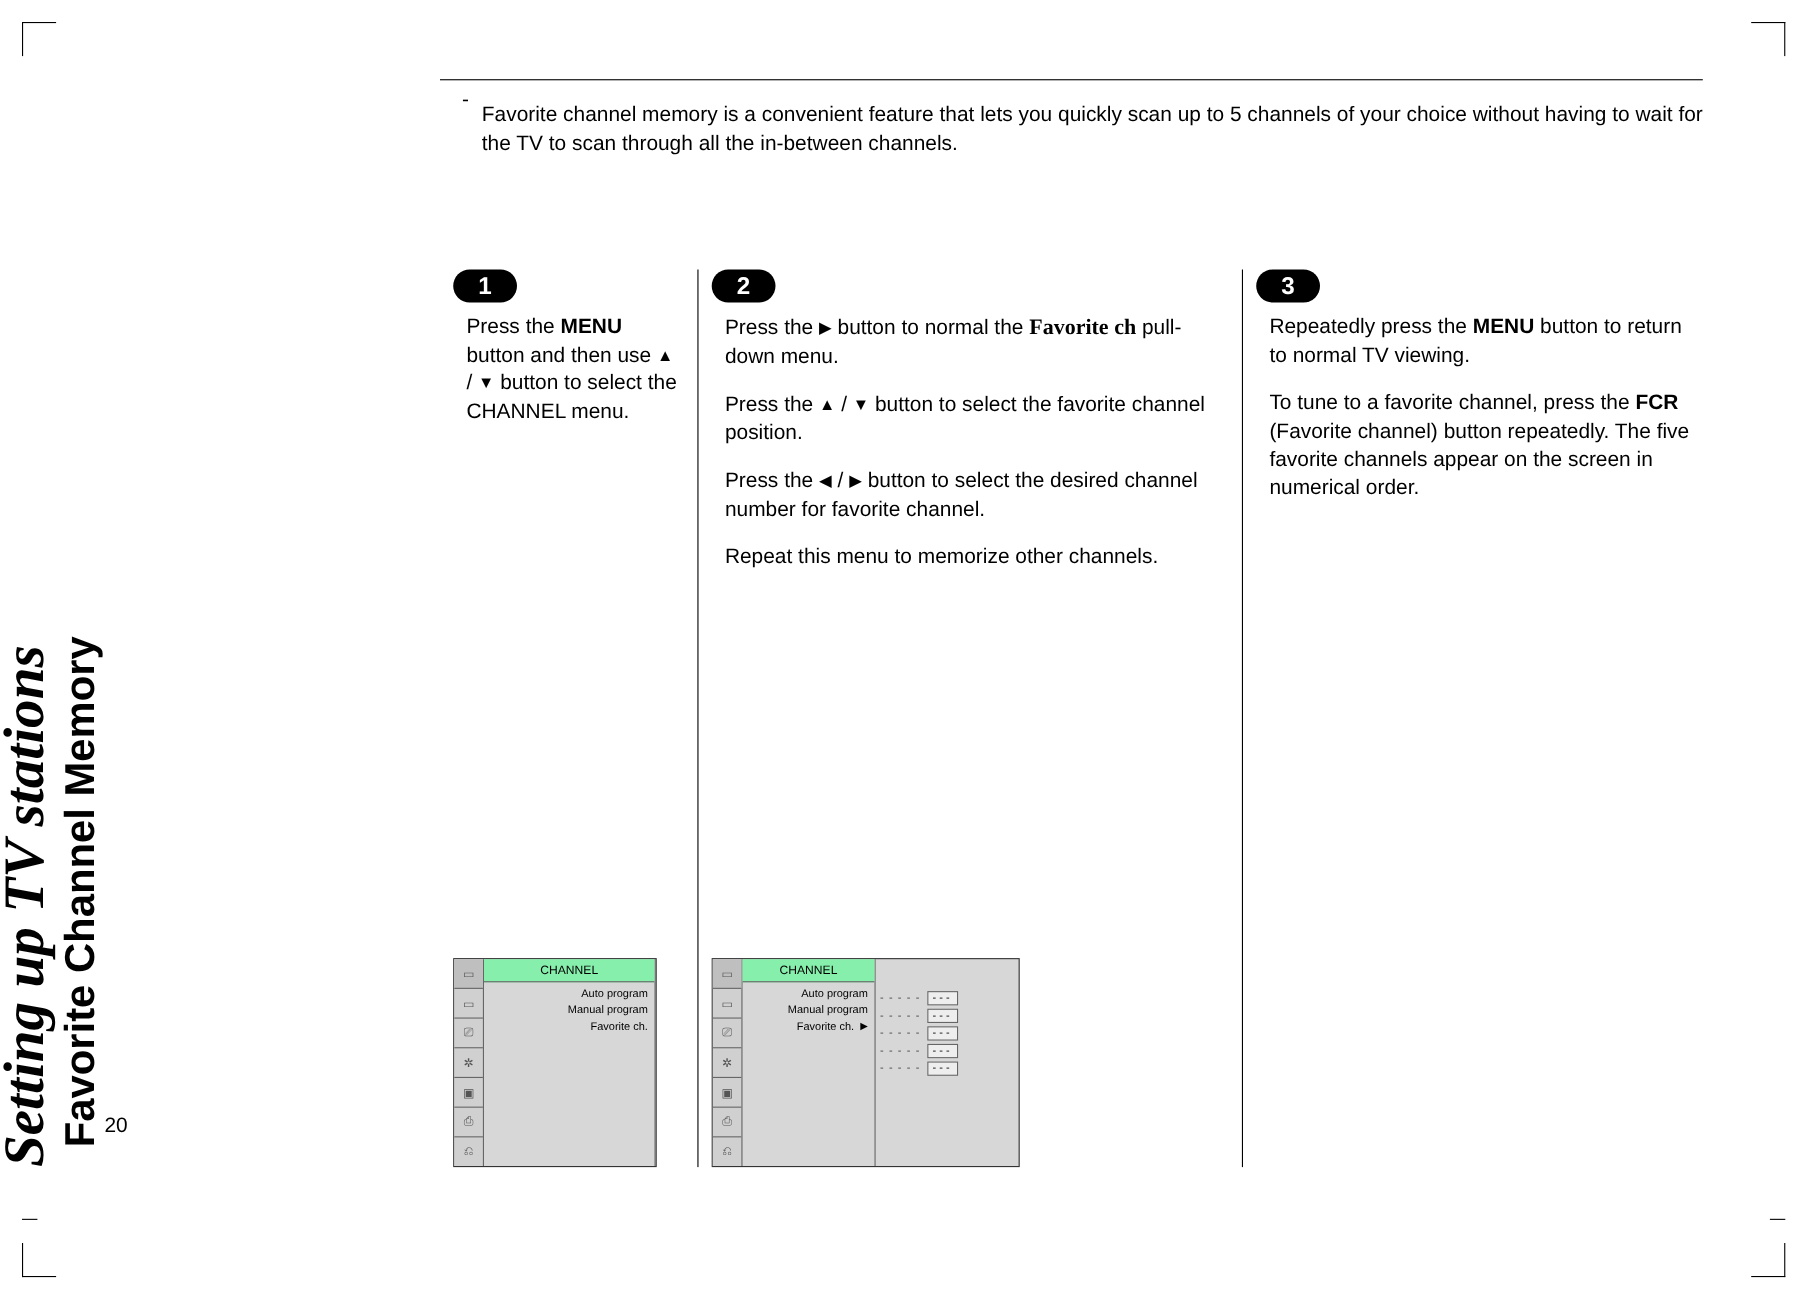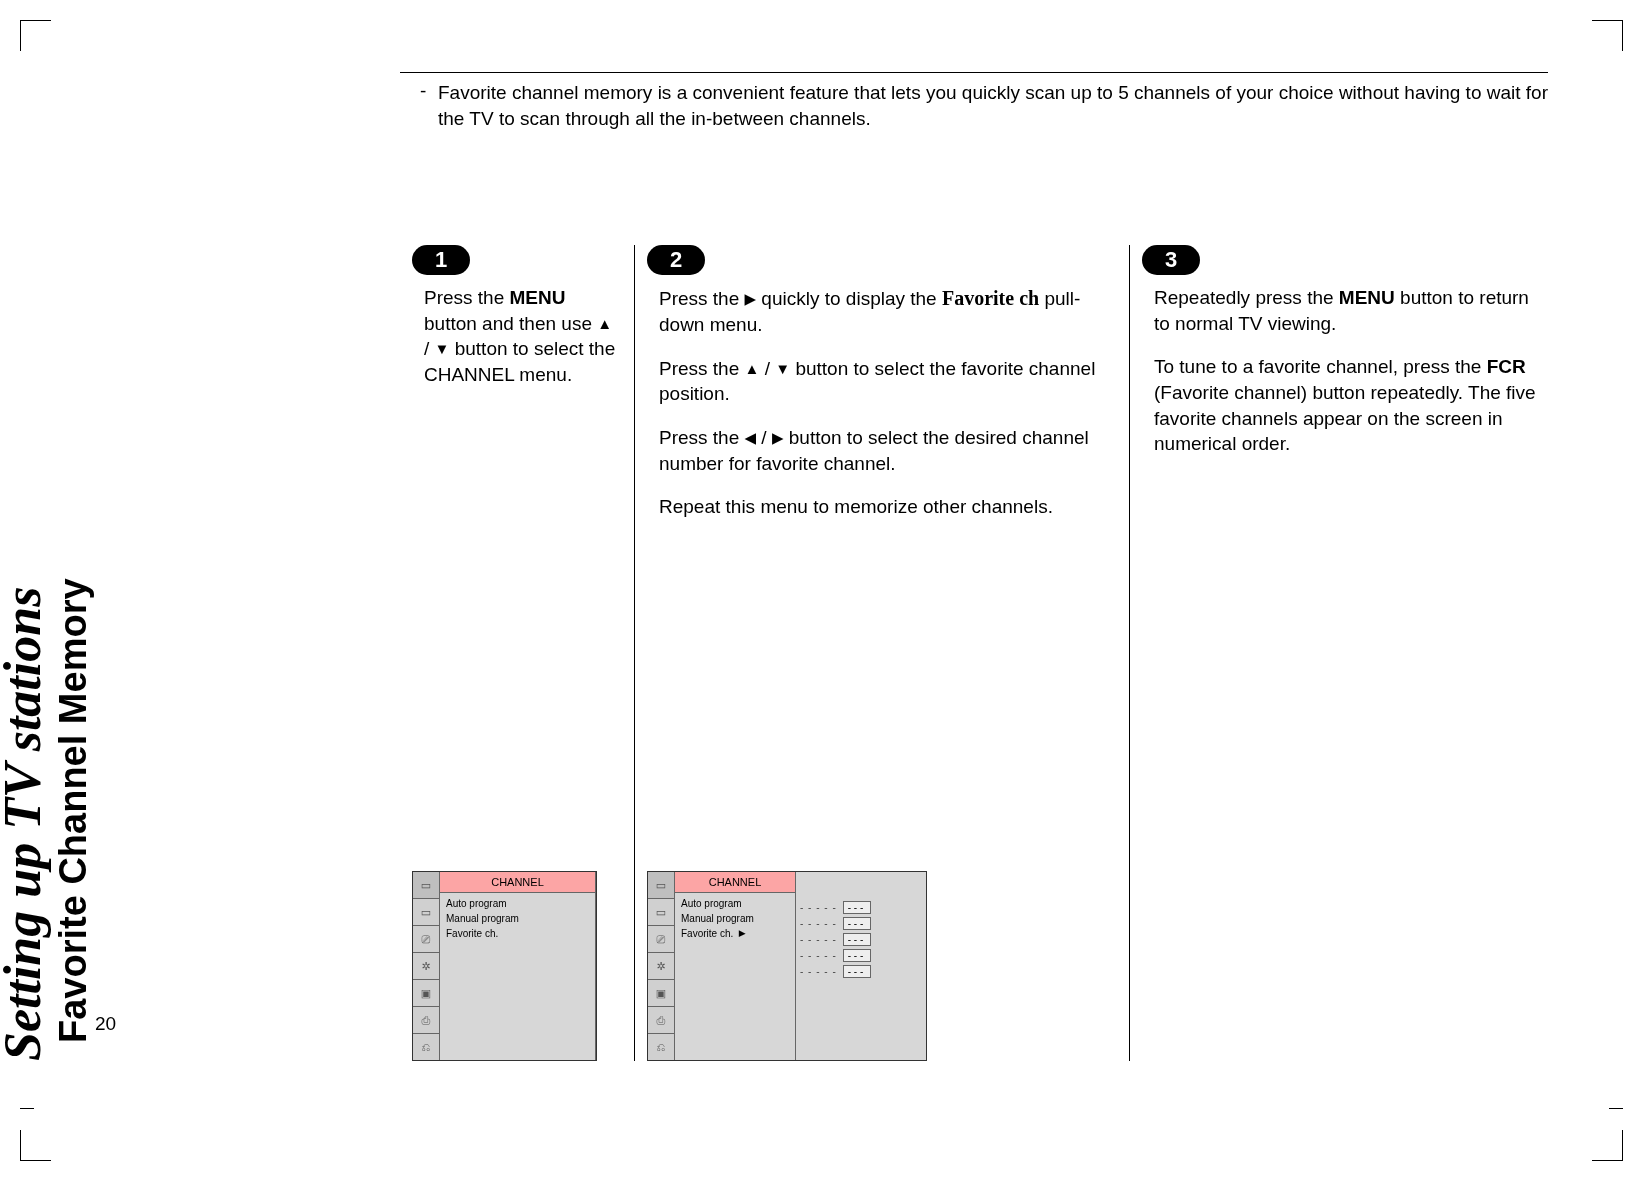--- a/index.html
+++ b/index.html
@@ -61,21 +61,21 @@
   }
   .intro {
     position: absolute;
     left: 420px;
     right: 95px;
     top: 80px;
     font-size: 19px;
     display: flex;
   }
   .intro .dash { width: 18px; flex:0 0 auto;}
-  .intro .txt { flex:1 1 auto; line-height:1.35;}
+  .intro .txt { flex:1 1 auto; line-height:1.35;margin-top:12px;}
   .columns {
     position: absolute;
     left: 400px;
     right: 95px;
     top: 245px;
     bottom: 120px;
     display: flex;
   }
   .col {
     padding: 0 12px 0 12px;
@@ -133,33 +133,33 @@
     color:#555;
   }
   .osd-icons .ic:last-child { border-bottom:none;}
   .osd-icons .ic.sel { background: #bfbfbf; }
   .osd-main {
     flex: 1;
     border-right: 1px solid #666;
     display:flex; flex-direction:column;
   }
   .osd-head {
-    background: #fca5a5;
+    background: #86efac;
     border-bottom: 1px solid #666;
     text-align: center;
     padding: 4px 0;
     font-size: 11px;
   }
   .osd-items {
     padding: 3px 6px 6px 6px;
     font-size: 10px;
     line-height: 1.5;
     flex:1;
   }
-  .osd-items .row { white-space:nowrap;}
+  .osd-items .row { white-space:nowrap;text-align:right;}
   .osd-sub {
     width: 100px;
     padding: 6px 4px;
     border-left: none;
     font-size:10px;
   }
   .fav-row {
     display:flex; align-items:center; gap:6px; margin:3px 0;
   }
   .fav-row .dots { letter-spacing:1px; color:#444;}
@@ -234,21 +234,21 @@
             </div>
           </div>
         </div>
       </div>
     </div>
 
     <div class="col col2">
       <div class="step-badge">2</div>
       <div class="step-text just">
         <p>
-          <span>Press the </span><span class="tri">▶</span><span> quickly to display the </span><span class="fbold">Favorite ch</span><span> pull-down menu.</span>
+          <span>Press the </span><span class="tri">▶</span><span> button to normal the </span><span class="fbold">Favorite ch</span><span> pull-down menu.</span>
         </p>
         <p>
           <span>Press the </span><span class="tri">▲</span><span> / </span><span class="tri">▼</span><span> button to select the favorite channel position.</span>
         </p>
         <p>
           <span>Press the </span><span class="tri">◀</span><span> / </span><span class="tri">▶</span><span> button to select the desired channel number for favorite channel.</span>
         </p>
         <p>Repeat this menu to memorize other channels.</p>
       </div>
 

